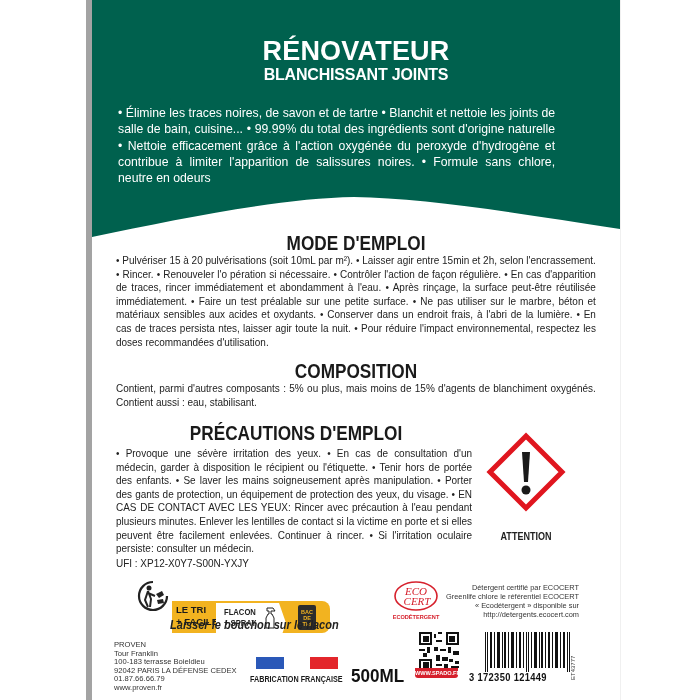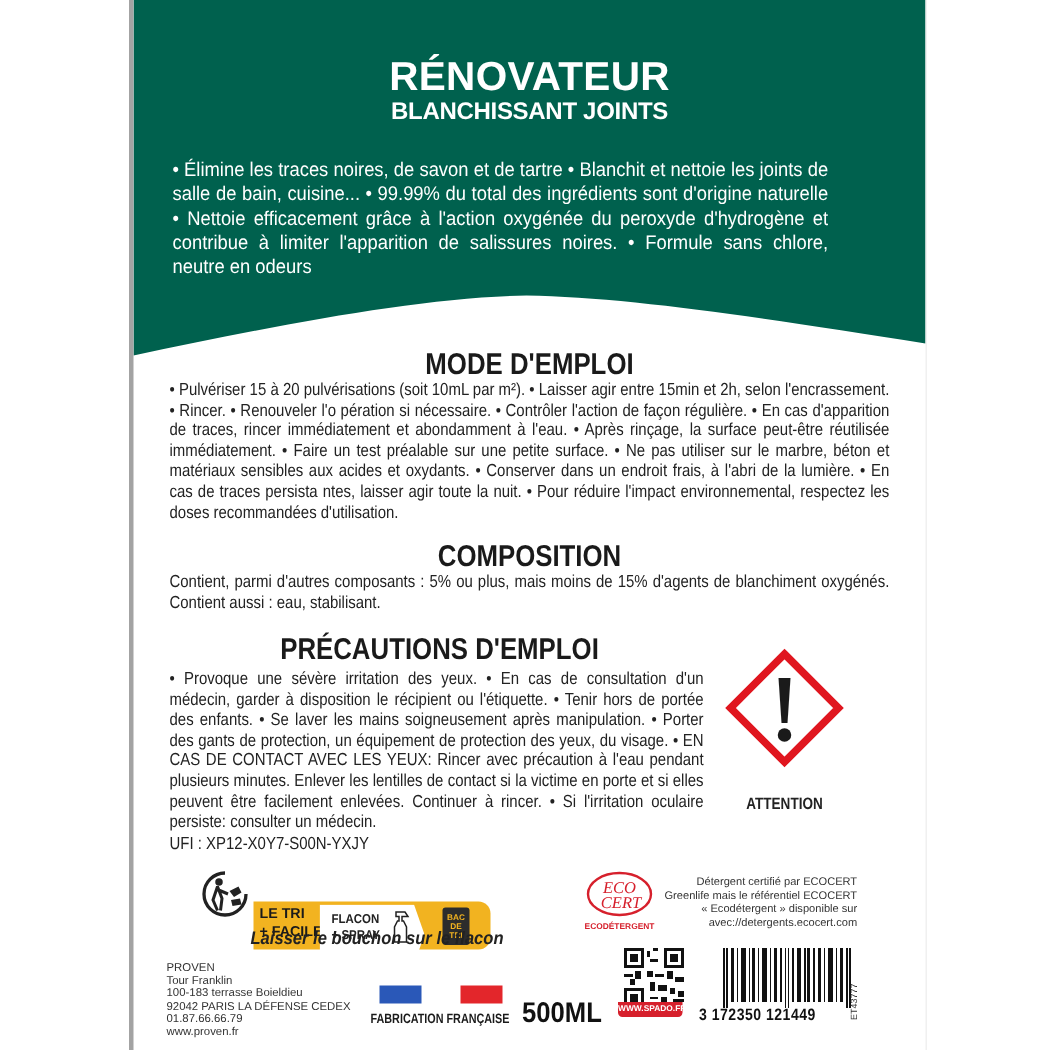--- a/index.html
+++ b/index.html
@@ -1,17 +1,17 @@
 <!DOCTYPE html>
 <html><head>
 <meta charset="utf-8">
 <style>
   html, body { margin:0; padding:0; }
   body { width:700px; height:700px; background:#ffffff; position:relative; overflow:hidden; font-family:"Liberation Sans", sans-serif; color:#222; }
-  .label { position:absolute; left:86px; top:0; width:528px; height:700px; background:#fff; border-left:3px solid #a3a3a3; border-right:1px solid #f0f0f0; }
+  .label { position:absolute; left:86px; top:0; width:528px; height:700px; background:#fff; border-left:6px solid #a3a3a3; border-right:1px solid #f0f0f0; }
   .band { position:absolute; left:0; top:0; width:528px; height:238px; }
   .band svg { position:absolute; left:0; top:0; }
   .title { position:absolute; left:0; width:528px; text-align:center; color:#fff; font-weight:bold; }
   .title.main { top:36px; font-size:27px; letter-spacing:0.2px; }
   .title.sub { top:66px; font-size:16px; letter-spacing:-0.2px; }
   .intro { position:absolute; left:26px; top:105px; width:437px; color:#fff; font-size:13.2px; line-height:16.3px; text-align:justify; transform:scaleX(0.93); transform-origin:left top; width:470px; }
   .h2 { position:absolute; left:0; width:528px; text-align:center; font-weight:bold; color:#1a1a1a; font-family:"Liberation Sans", sans-serif; transform:scaleX(0.86); transform-origin:center top; }
   .h2.mode { top:232px; font-size:20px; }
   .h2.compo { top:360px; font-size:20px; }
   .h2.prec { top:422px; font-size:20px; left:-60px; }
@@ -103,23 +103,23 @@
   <div class="bouchon">Laisser le bouchon sur le flacon</div>
 
   <svg class="ecocert" viewBox="0 0 48 42">
     <ellipse cx="24" cy="16" rx="21" ry="14" fill="none" stroke="#d6202c" stroke-width="1.6"></ellipse>
     <text x="24" y="15" text-anchor="middle" font-family="Liberation Serif, serif" font-style="italic" font-size="11" fill="#d6202c">ECO</text>
     <text x="25" y="25" text-anchor="middle" font-family="Liberation Serif, serif" font-style="italic" font-size="11" fill="#d6202c">CERT</text>
     <text x="24" y="39" text-anchor="middle" font-family="Liberation Sans, sans-serif" font-weight="bold" font-size="5.6" fill="#d6202c">ECODÉTERGENT</text>
   </svg>
   <div class="ecocert-text">
     <div>Détergent certifié par ECOCERT</div>
-    <div>Greenlife mais le référentiel ECOCERT</div>
+    <div>Greenlife chlore le référentiel ECOCERT</div>
     <div>« Ecodétergent » disponible sur</div>
-    <div>avec://detergents.ecocert.com</div>
+    <div>http://detergents.ecocert.com</div>
   </div>
 
   <div class="address">
     <div>PROVEN</div>
     <div>Tour Franklin</div>
     <div>100-183 terrasse Boieldieu</div>
     <div>92042 PARIS LA DÉFENSE CEDEX</div>
     <div>01.87.66.66.79</div>
     <div>www.proven.fr</div>
   </div>

